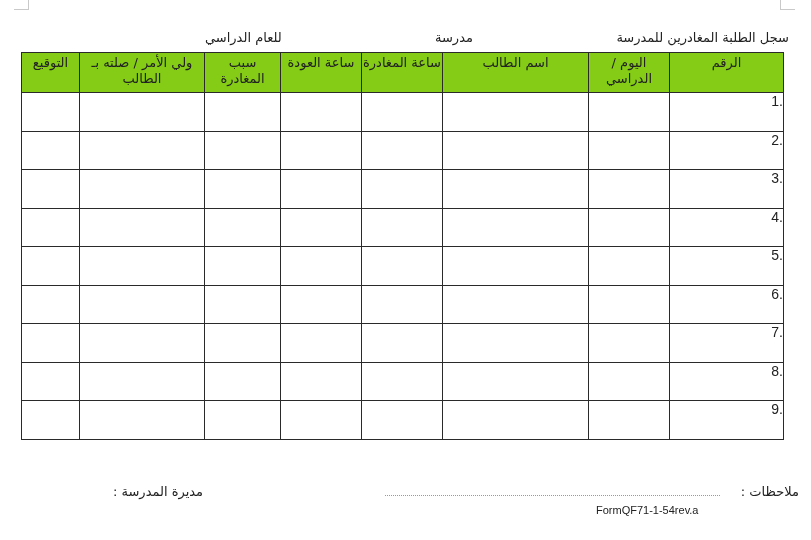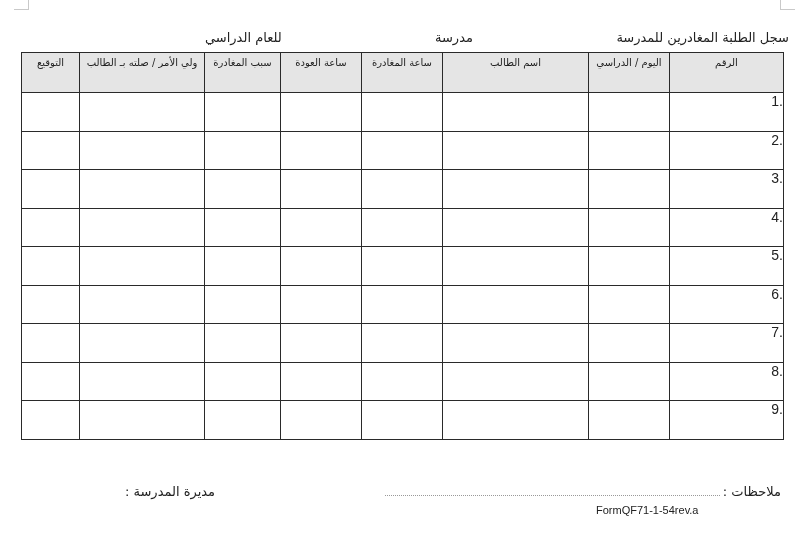--- a/index.html
+++ b/index.html
@@ -15,30 +15,30 @@
   .t-register { right: 22px; }
   .t-school { left: 435px; }
   .t-year { left: 205px; }
 
   table.log {
     position: absolute; left: 21px; top: 52px; width: 762px;
     border-collapse: collapse; direction: rtl; table-layout: fixed;
   }
   table.log th, table.log td { border: 1.5px solid #2a2a2a; padding: 0; }
   table.log th {
-    background: #e5e5e5; height: 37px; font-weight: normal; font-size: 10px;
+    background: #84cc16; height: 37px; font-weight: normal; font-size: 13px;
     vertical-align: top; text-align: center; line-height: 16px; padding-top: 2px; color: #222;
   }
   table.log td { height: 37.5px; font-size: 13px; vertical-align: top; background: #fff; }
   td.num { text-align: right; padding-right: 22px; padding-top: 3px; direction: ltr; }
   td.num span { display: inline-block; direction: rtl; font-family: "Liberation Sans", sans-serif; font-size: 14px; }
 
-  .footer-notes { position: absolute; right: 30px; top: 484px; font-size: 13px; direction: rtl; }
+  .footer-notes { position: absolute; right: 12px; top: 484px; font-size: 13px; direction: rtl; }
   .notes-dots { position: absolute; left: 385px; width: 335px; top: 495px; border-bottom: 1px dotted #999; }
-  .footer-principal { position: absolute; left: 125px; top: 484px; font-size: 13px; direction: rtl; white-space: nowrap; }
+  .footer-principal { position: absolute; left: 113px; top: 484px; font-size: 13px; direction: rtl; white-space: nowrap; }
   .form-code { position: absolute; left: 596px; top: 504px; font-size: 11px; font-family: "Liberation Sans", sans-serif; color: #222; }
 </style>
 </head>
 <body>
 
 <div class="corner tl"></div>
 <div class="corner tr"></div>
 
 <div class="title-line t-register">سجل الطلبة المغادرين للمدرسة</div>
 <div class="title-line t-school">مدرسة</div>

